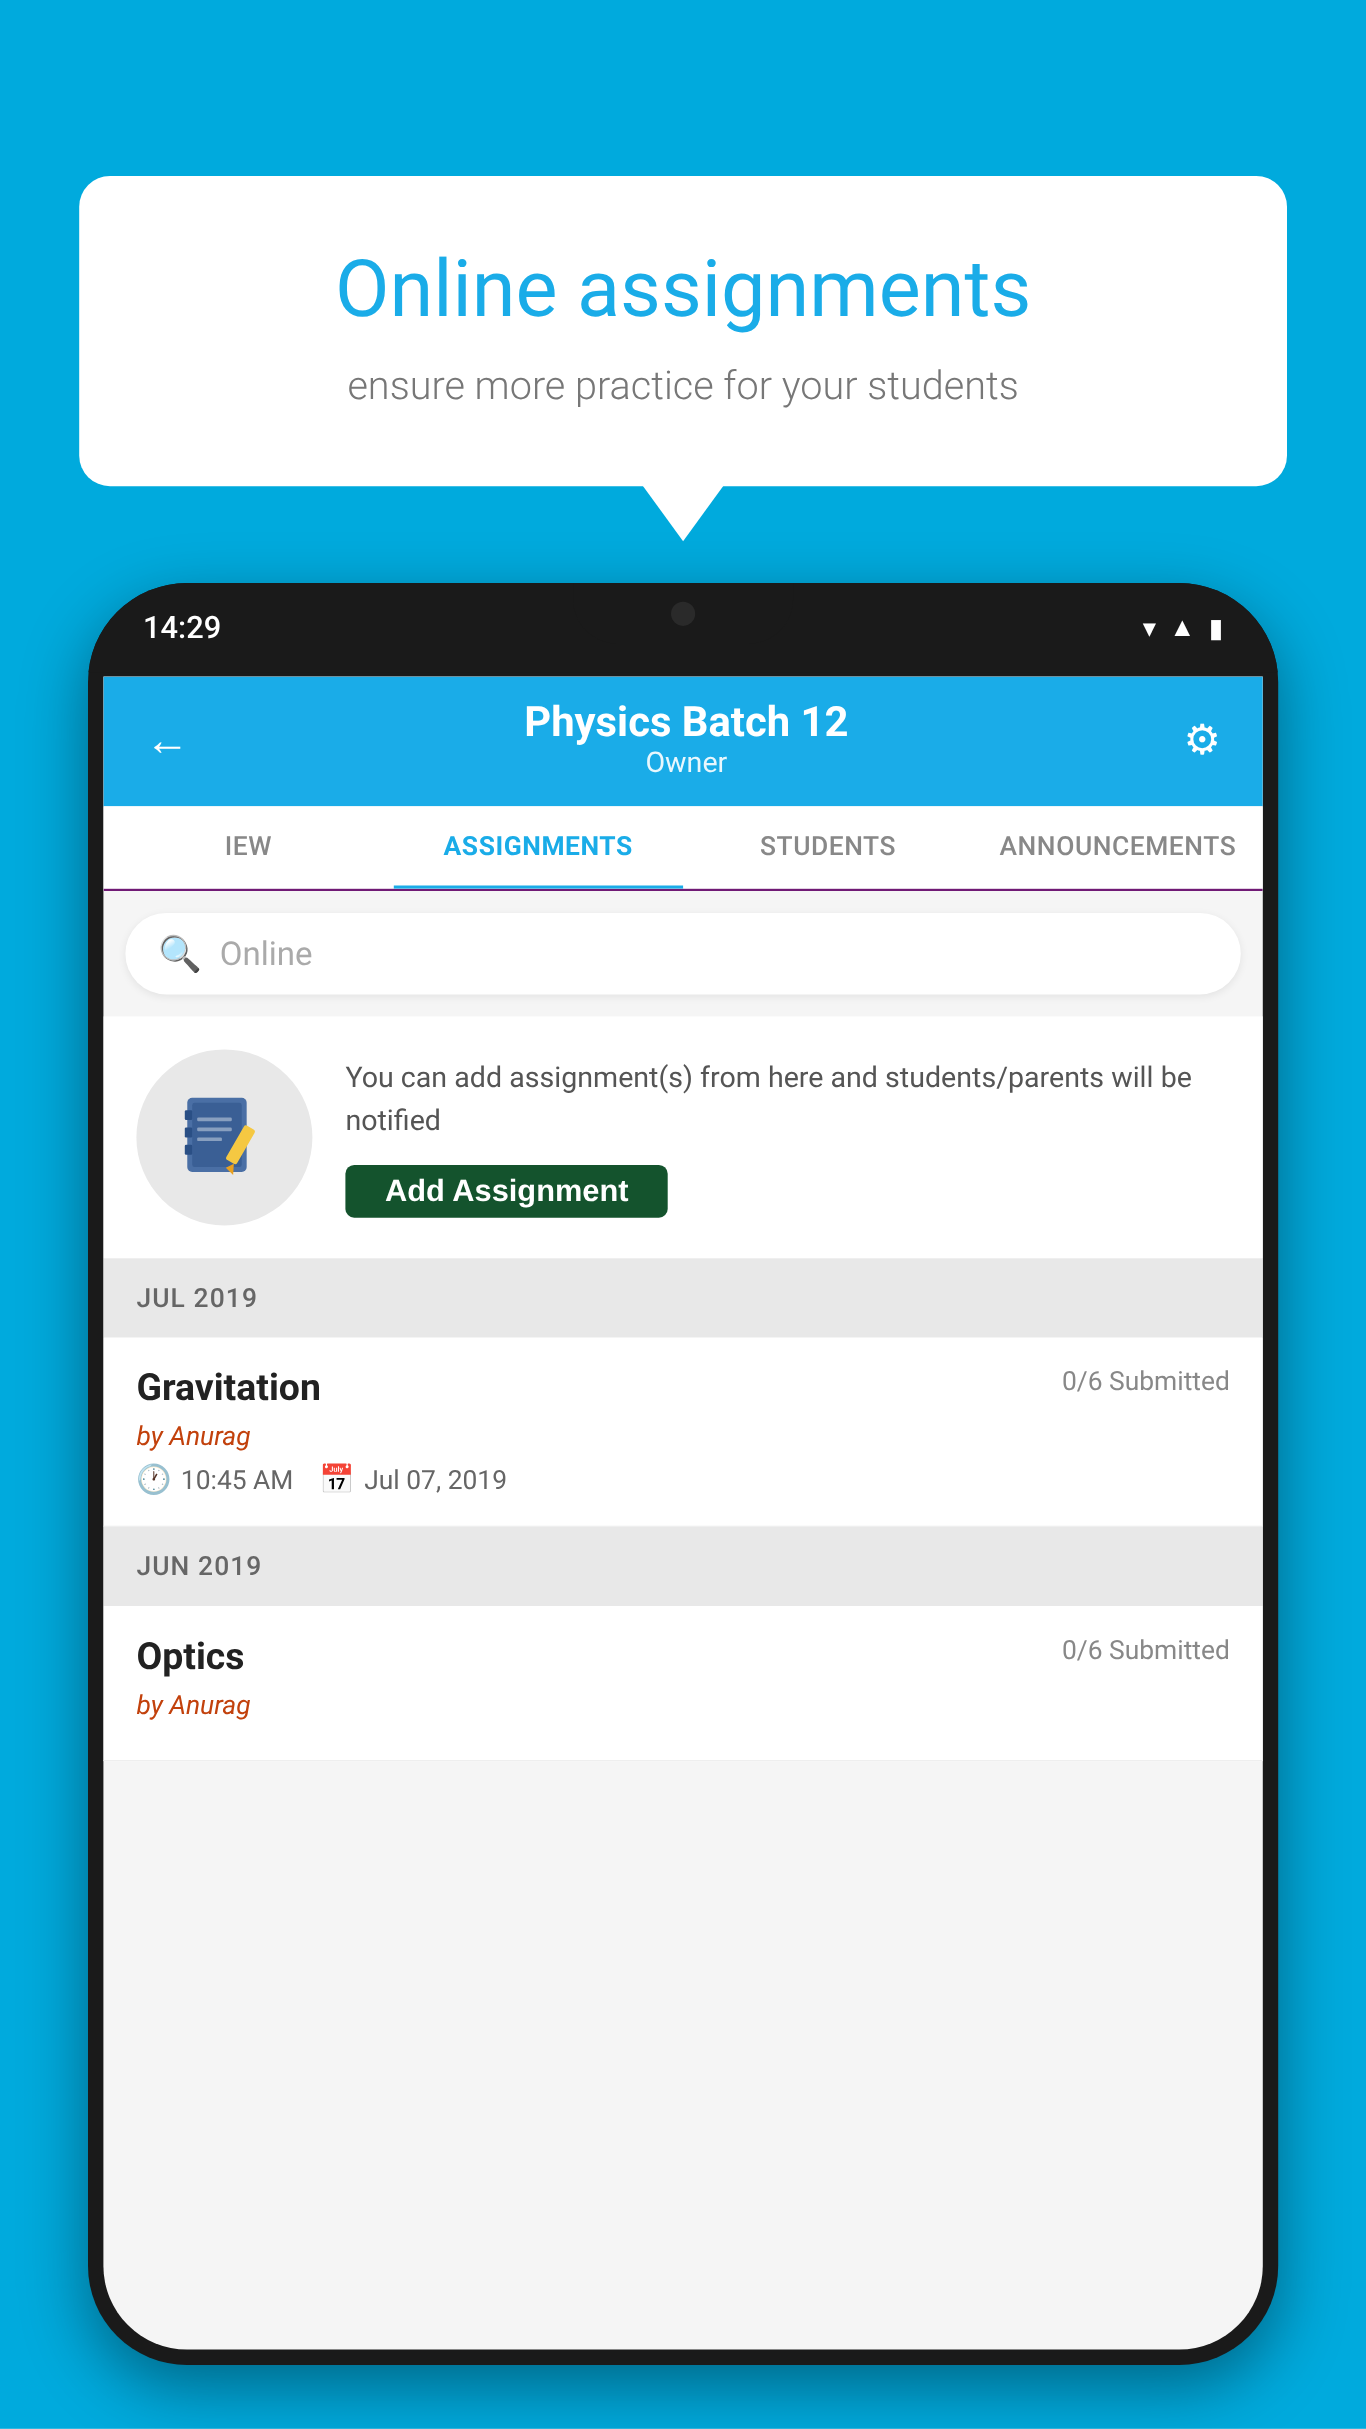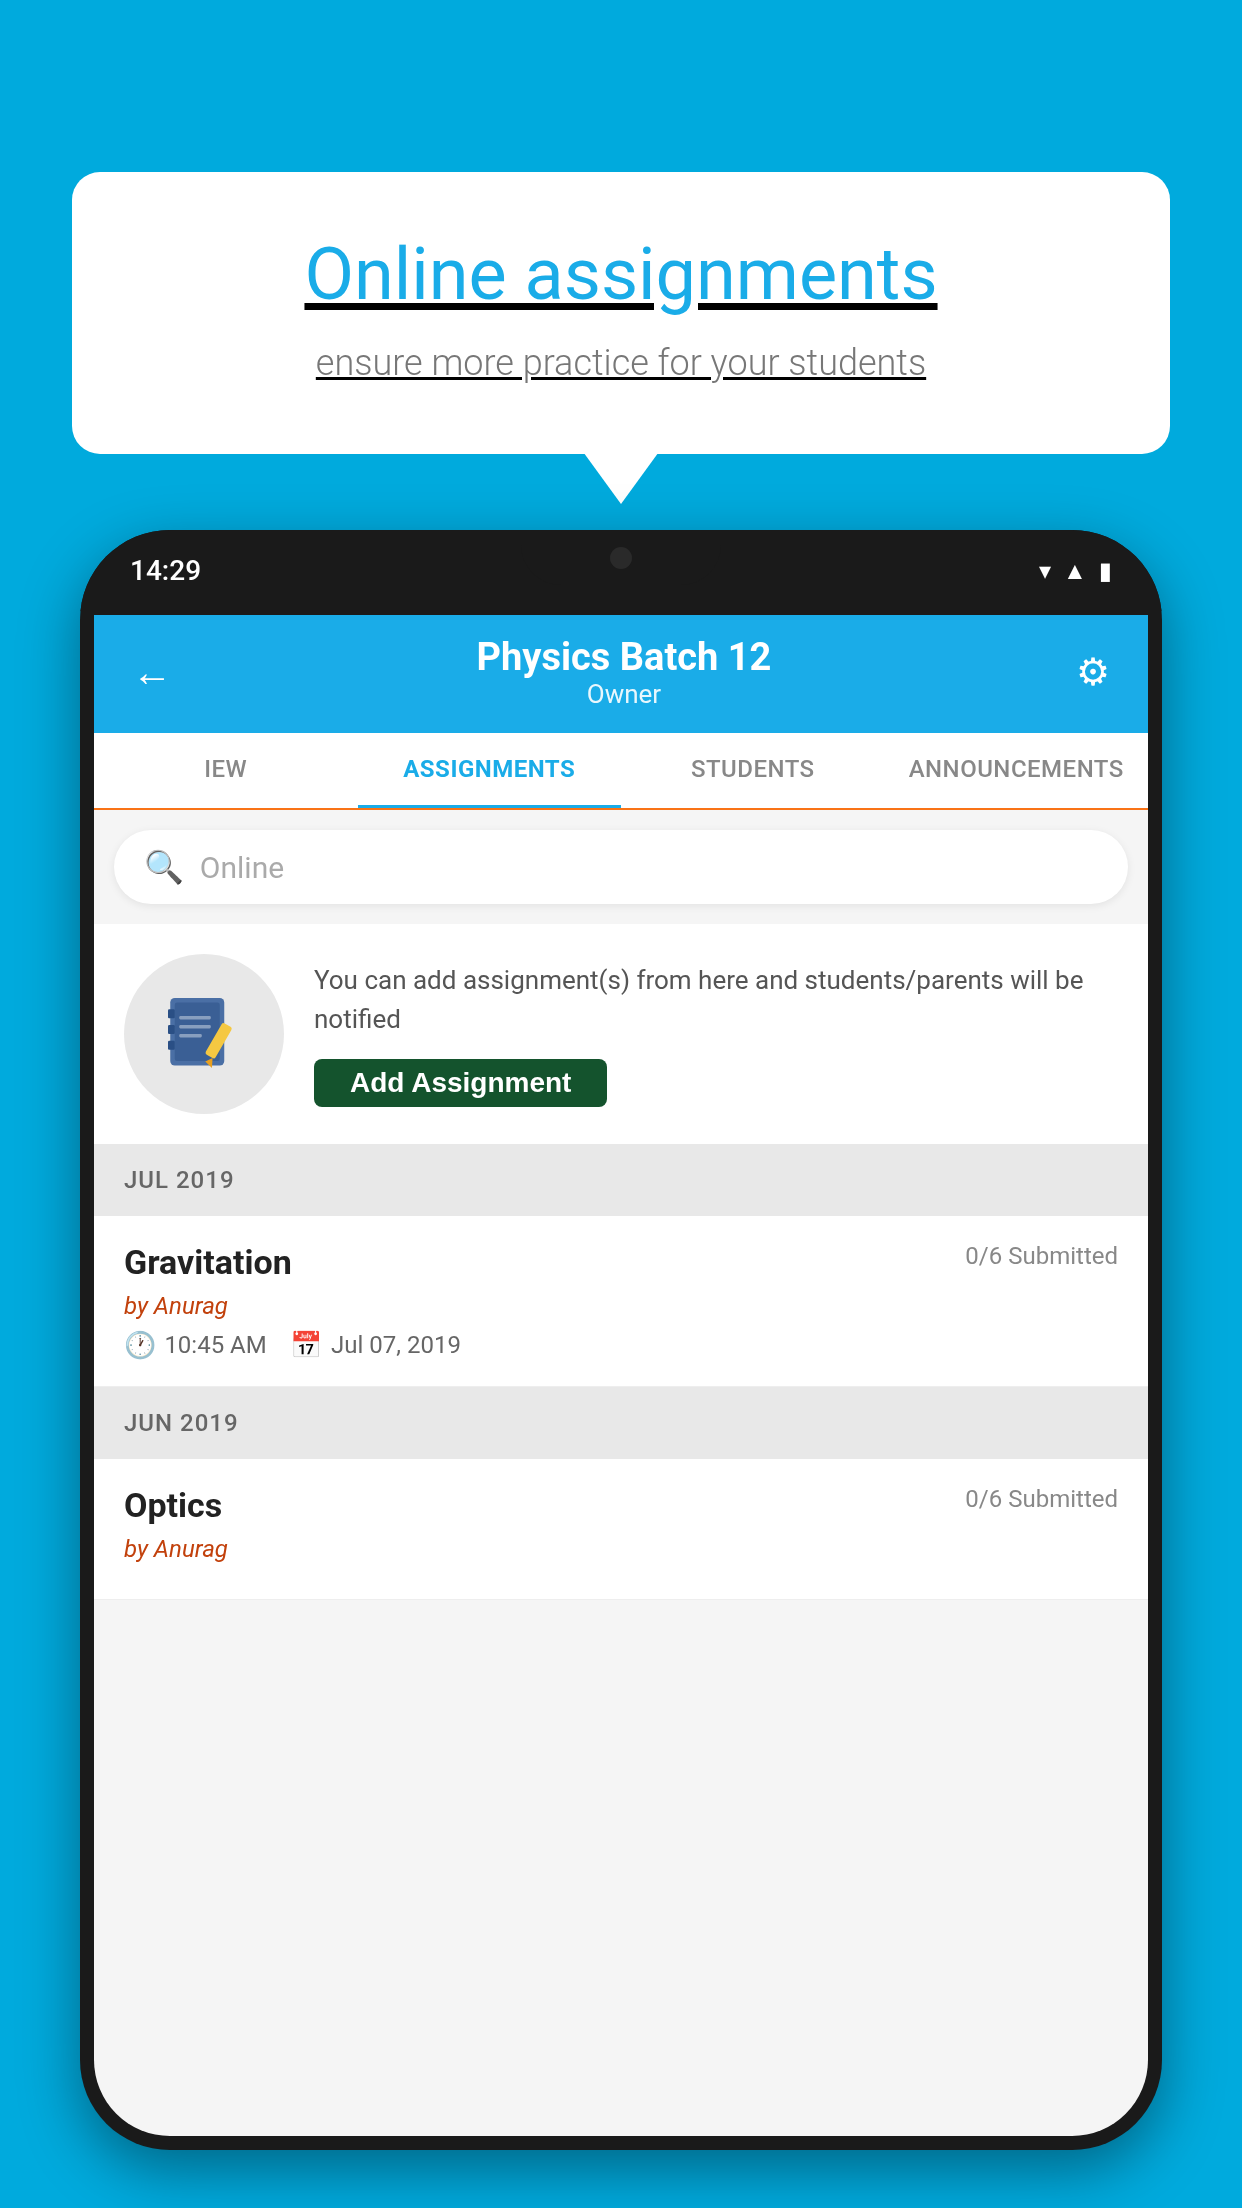--- a/index.html
+++ b/index.html
@@ -9,28 +9,27 @@
       height: 2208px;
       background-color: #00AADD;
       font-family: 'Roboto', Arial, sans-serif;
       overflow: hidden;
       position: relative;
     }
 
     
     .speech-bubble {
       position: absolute;
-      top: 172px;
+      top: 160px;
       left: 72px;
       right: 72px;
       background: white;
       border-radius: 28px;
       padding: 60px 60px 70px;
       text-align: center;
-      text-decoration: underline;
     }
 
     .speech-bubble::after {
       content: '';
       position: absolute;
       bottom: -50px;
       left: 50%;
       transform: translateX(-50%);
       width: 0;
       height: 0;
@@ -173,21 +172,21 @@
       color: white;
       font-size: 38px;
       cursor: pointer;
       padding: 8px;
     }
 
     
     .tabs-bar {
       background: white;
       display: flex;
-      border-bottom: 2px solid #f97316;
+      border-bottom: 2px solid #701a75;
       overflow: hidden;
     }
 
     .tab-item {
       flex: 1;
       text-align: center;
       padding: 22px 10px;
       font-size: 24px;
       color: #888;
       font-weight: 500;

